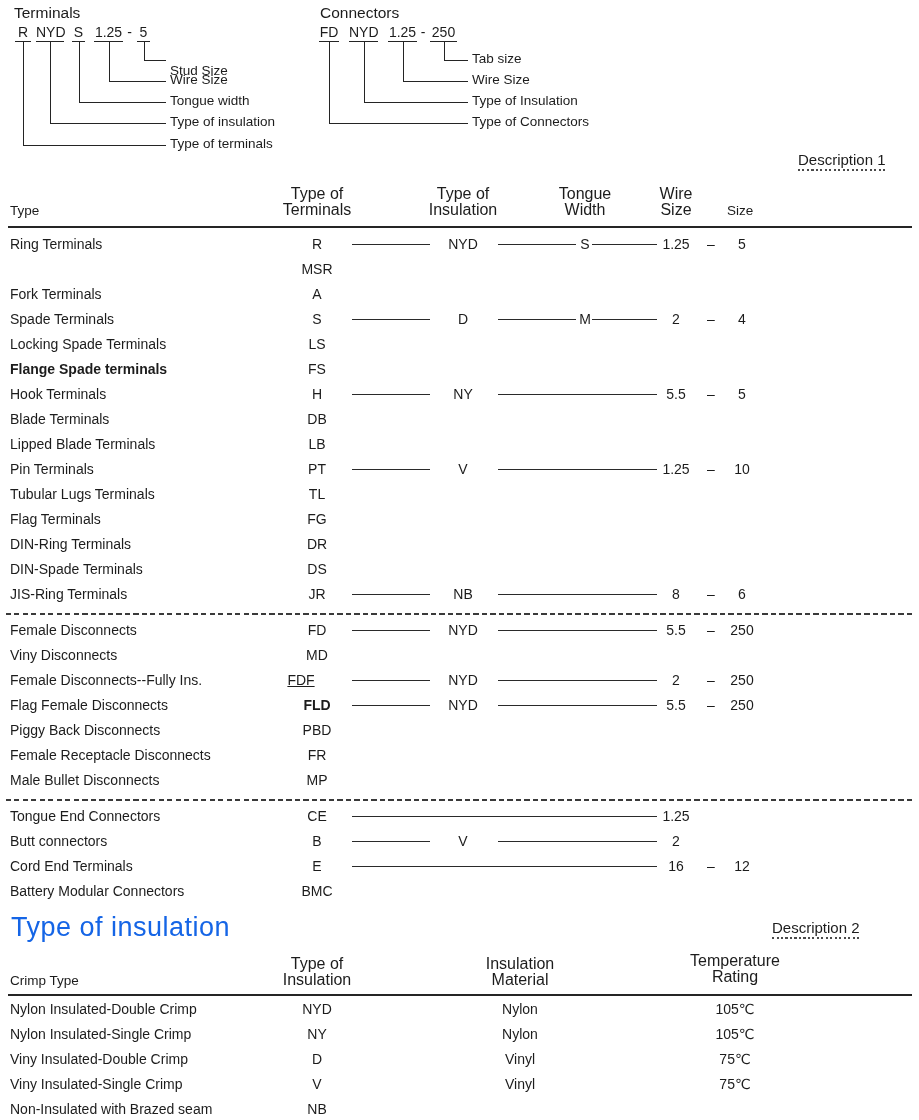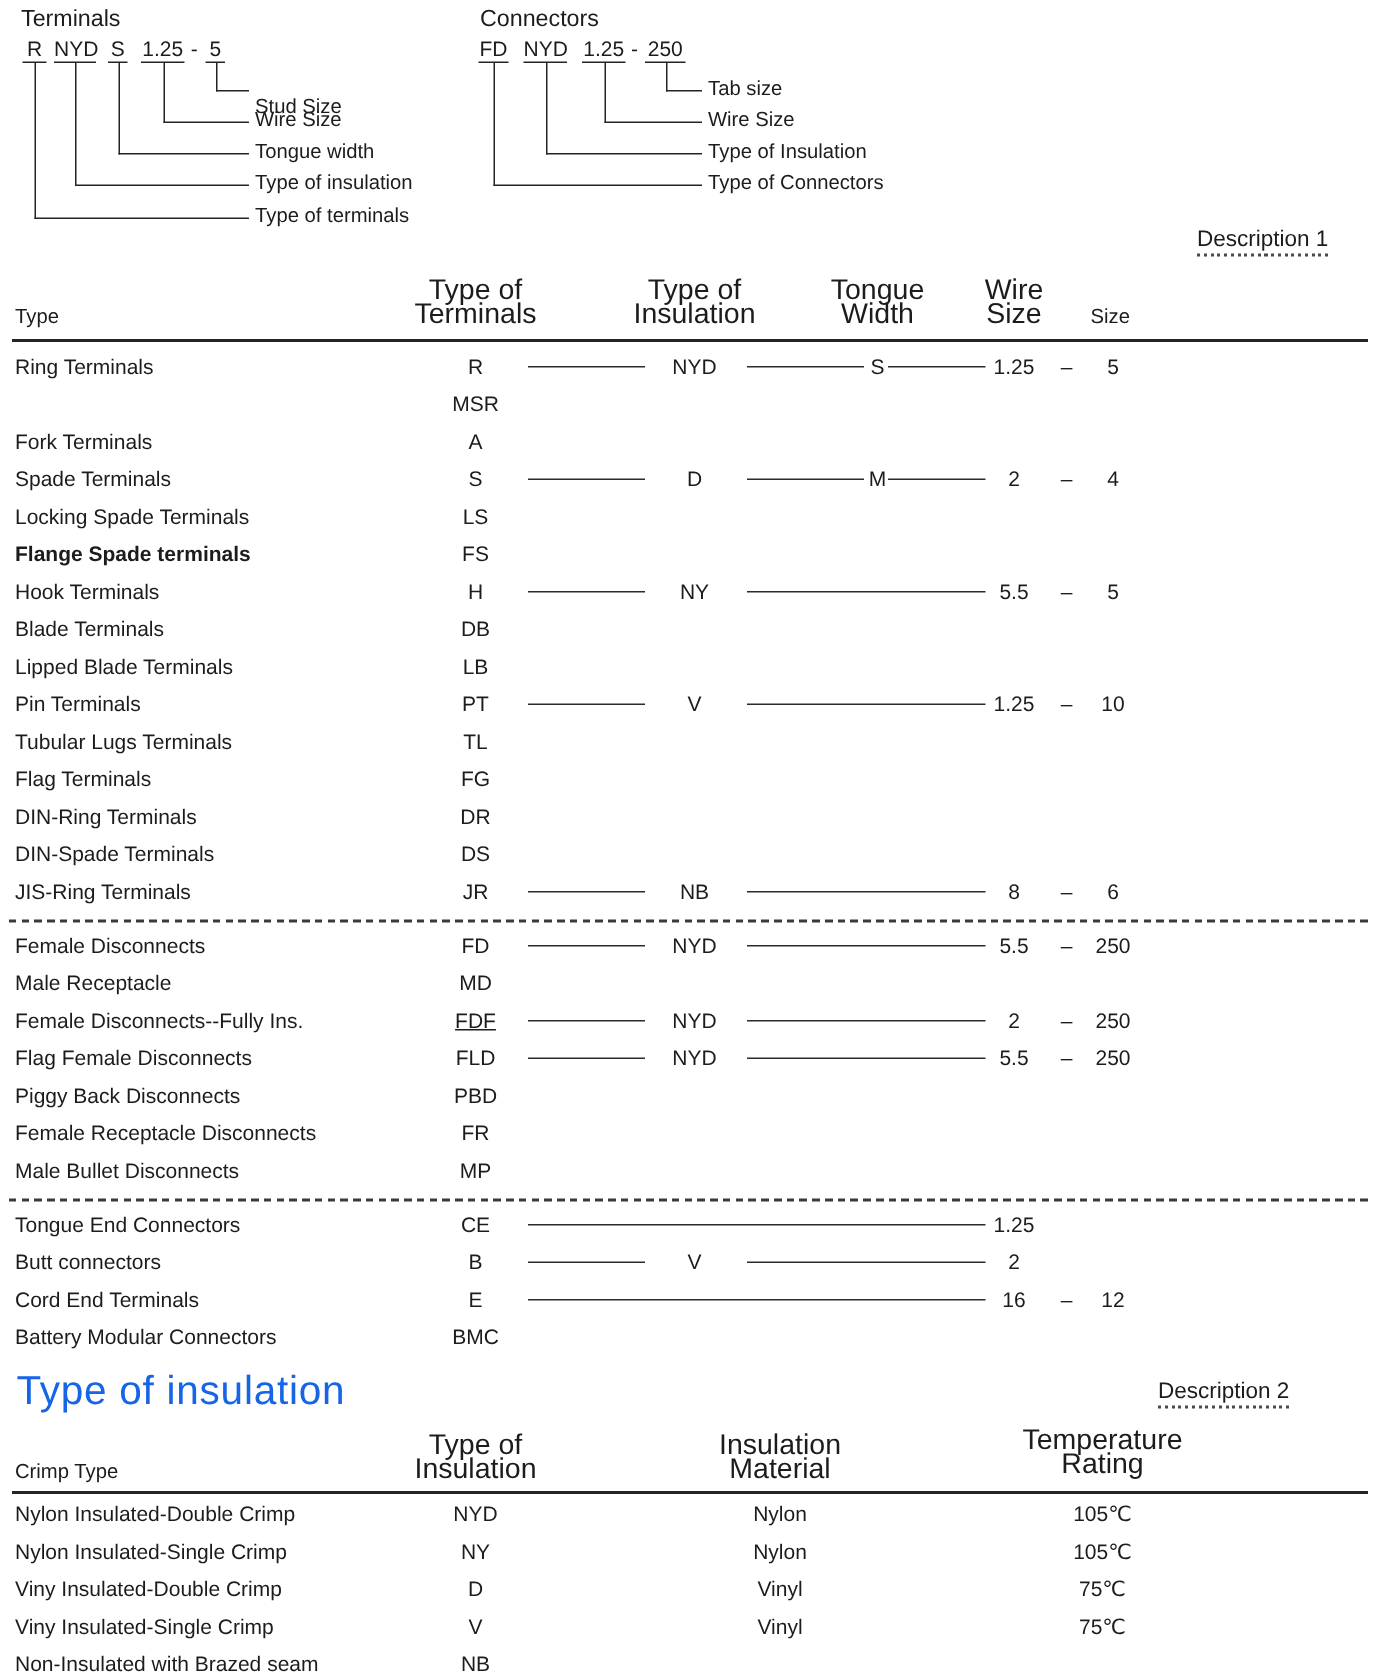--- a/index.html
+++ b/index.html
@@ -19,21 +19,21 @@
   .descr{
     font-size:15px;white-space:nowrap;padding-bottom:3px;
     background-image:repeating-linear-gradient(90deg,#4a4a4a 0 2px,transparent 2px 4.5px);
     background-repeat:repeat-x;background-position:0 100%;background-size:100% 2px;
   }
   .hrule{height:2px;background:#252525;}
   .dashrule{
     height:1.6px;
     background-image:repeating-linear-gradient(90deg,#3a3a3a 0 5px,transparent 5px 8.5px);
   }
-  .hcol{font-size:19px;line-height:16px;text-align:center;}
+  .hcol{font-size:16px;line-height:16px;text-align:center;}
   .hcol-bottom{display:flex;align-items:flex-end;font-size:13.5px;}
   .trow{height:25px;font-size:14px;}
   .trow .cell{position:absolute;top:0;height:25px;line-height:25px;white-space:nowrap;}
   .cell.ctr{text-align:center;}
   .rline{position:absolute;height:0;border-top:1.8px solid #2a2a2a;top:12px;}
   .blue-heading{font-size:27px;color:#1565e6;letter-spacing:0.5px;white-space:nowrap;}
 </style>
 </head>
 <body>
 
@@ -203,36 +203,36 @@
         <div class="cell" style="left: 10px;">Female Disconnects</div>
         <div class="cell ctr" style="left: 262px; width: 110px;">FD</div>
         <div class="rline" style="left: 352px; width: 78px;"></div>
         <div class="cell ctr" style="left: 433px; width: 60px;">NYD</div>
         <div class="rline" style="left: 498px; width: 159px;"></div>
         <div class="cell ctr" style="left: 650px; width: 52px;">5.5</div>
         <div class="cell ctr" style="left: 701px; width: 20px;">–</div>
         <div class="cell ctr" style="left: 720px; width: 44px;">250</div>
       </div>
       <div class="abs trow" style="left: 0px; top: 643px; width: 919px;">
-        <div class="cell" style="left: 10px;">Male Receptacle</div>
+        <div class="cell" style="left: 10px;">Viny Disconnects</div>
         <div class="cell ctr" style="left: 262px; width: 110px;">MD</div>
       </div>
       <div class="abs trow" style="left: 0px; top: 668px; width: 919px;">
         <div class="cell" style="left: 10px;">Female Disconnects--Fully Ins.</div>
-        <div class="cell ctr" style="left: 262px; width: 110px; text-decoration: underline;">FDF</div>
+        <div class="cell ctr" style="left: 246px; width: 110px; text-decoration: underline;">FDF</div>
         <div class="rline" style="left: 352px; width: 78px;"></div>
         <div class="cell ctr" style="left: 433px; width: 60px;">NYD</div>
         <div class="rline" style="left: 498px; width: 159px;"></div>
         <div class="cell ctr" style="left: 650px; width: 52px;">2</div>
         <div class="cell ctr" style="left: 701px; width: 20px;">–</div>
         <div class="cell ctr" style="left: 720px; width: 44px;">250</div>
       </div>
       <div class="abs trow" style="left: 0px; top: 693px; width: 919px;">
         <div class="cell" style="left: 10px;">Flag Female Disconnects</div>
-        <div class="cell ctr" style="left: 262px; width: 110px;">FLD</div>
+        <div class="cell ctr" style="left: 262px; width: 110px; font-weight: bold;">FLD</div>
         <div class="rline" style="left: 352px; width: 78px;"></div>
         <div class="cell ctr" style="left: 433px; width: 60px;">NYD</div>
         <div class="rline" style="left: 498px; width: 159px;"></div>
         <div class="cell ctr" style="left: 650px; width: 52px;">5.5</div>
         <div class="cell ctr" style="left: 701px; width: 20px;">–</div>
         <div class="cell ctr" style="left: 720px; width: 44px;">250</div>
       </div>
       <div class="abs trow" style="left: 0px; top: 718px; width: 919px;">
         <div class="cell" style="left: 10px;">Piggy Back Disconnects</div>
         <div class="cell ctr" style="left: 262px; width: 110px;">PBD</div>

